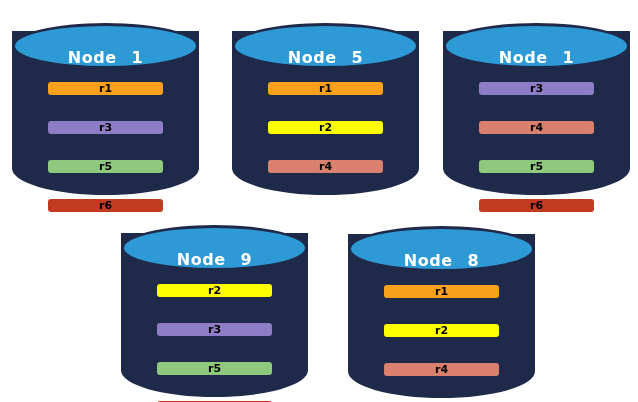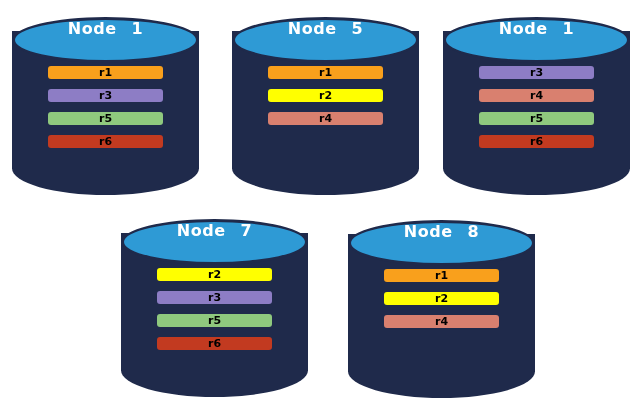--- a/index.html
+++ b/index.html
@@ -29,28 +29,28 @@
   .cyl-body {
     position: absolute;
     left: 0; right: 0;
     top: 22px; bottom: 0;
     background: var(--cyl-body, #1F2A4B);
     border-radius: 0 0 94px 94px / 0 0 27px 27px;
   }
   .cyl-top {
     position: absolute;
     left: 0; right: 0;
-    top: 8px;
+    top: 14px;
     height: 46px;
     background: var(--cyl-top, #2E9AD5);
     border: 3px solid var(--cyl-body, #1F2A4B);
     border-radius: 50%;
     box-sizing: border-box;
     display: flex;
-    align-items: flex-start;
+    align-items: flex-end;
     justify-content: center;
   }
   .node-title {
     color: var(--title-text, #FFFFFF);
     font-size: 16px;
     font-weight: bold;
     letter-spacing: 0.5px;
     word-spacing: 9px;
     text-align: center;
     line-height: 1;
@@ -67,20 +67,21 @@
   }
   .replica-row {
     width: 115px;
     height: 13px;
     border-radius: 3px;
     color: var(--row-text, #000000);
     font-size: 11px;
     font-weight: bold;
     line-height: 13px;
     text-align: center;
+    margin-top: 16px;
   }
 </style>
 </head>
 <body>
 
 <div class="canvas">
     <div class="node">
     <div class="cyl-body"></div>
     <div class="cyl-top">
       <div class="node-title">Node 1</div>
@@ -111,21 +112,21 @@
     <div class="replica-rows">
         <div class="replica-row" style="background: rgb(141, 125, 197);">r3</div>
         <div class="replica-row" style="background: rgb(217, 128, 111);">r4</div>
         <div class="replica-row" style="background: rgb(143, 201, 126);">r5</div>
         <div class="replica-row" style="background: rgb(194, 58, 32);">r6</div>
       </div>
   </div>
     <div class="node">
     <div class="cyl-body"></div>
     <div class="cyl-top">
-      <div class="node-title">Node 7</div>
+      <div class="node-title">Node 9</div>
     </div>
     <div class="replica-rows">
         <div class="replica-row" style="background: rgb(255, 255, 0);">r2</div>
         <div class="replica-row" style="background: rgb(141, 125, 197);">r3</div>
         <div class="replica-row" style="background: rgb(143, 201, 126);">r5</div>
         <div class="replica-row" style="background: rgb(194, 58, 32);">r6</div>
       </div>
   </div>
     <div class="node">
     <div class="cyl-body"></div>

